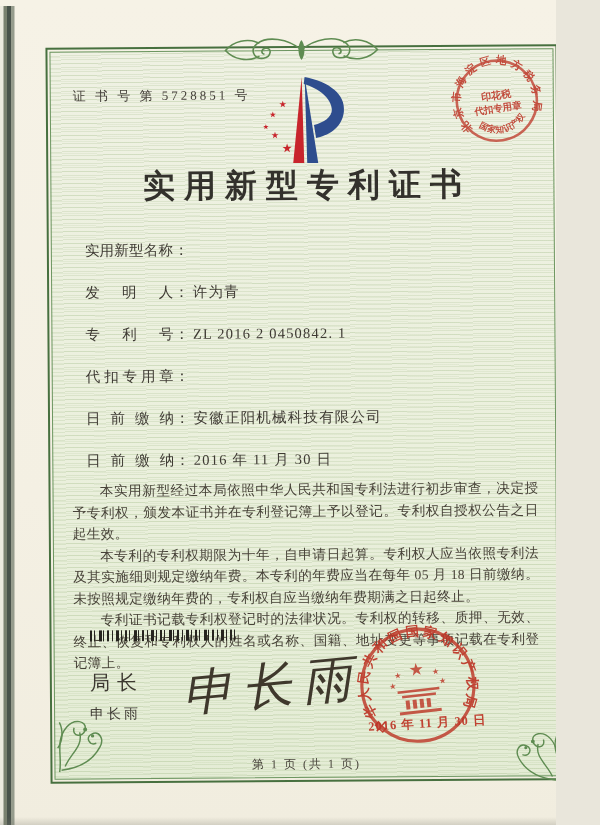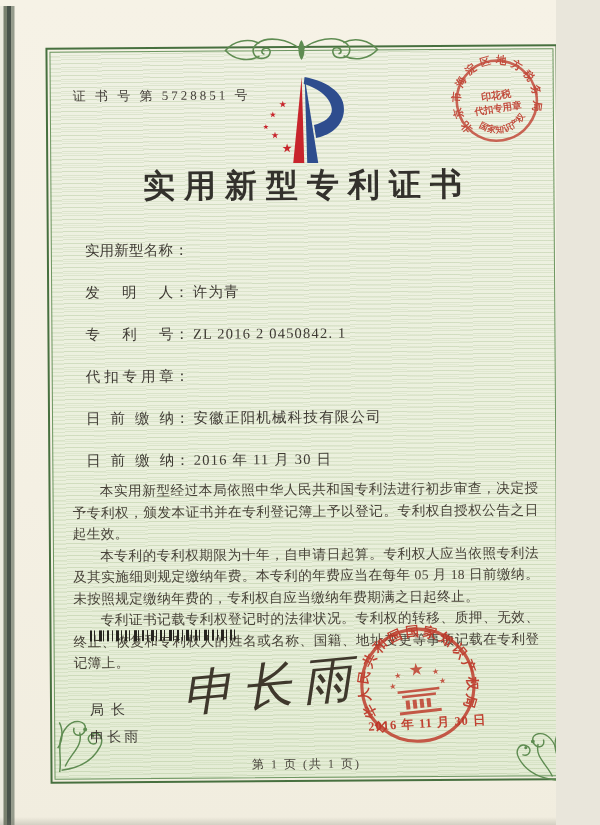--- a/index.html
+++ b/index.html
@@ -70,21 +70,21 @@
       #26241f 0 2px, rgba(0,0,0,0) 2px 4px,
       #26241f 4px 5px, rgba(0,0,0,0) 5px 9px,
       #26241f 9px 12px, rgba(0,0,0,0) 12px 13px,
       #26241f 13px 14px, rgba(0,0,0,0) 14px 17px,
       #26241f 17px 19px, rgba(0,0,0,0) 19px 22px,
       #26241f 22px 23px, rgba(0,0,0,0) 23px 26px,
       #26241f 26px 29px, rgba(0,0,0,0) 29px 31px,
       #26241f 31px 32px, rgba(0,0,0,0) 32px 35px);
   }
   .officer { position:absolute; left:40px; top:622px; color:#3d3932; }
-  .officer-title { font-size:14px; letter-spacing:7px;margin-top:32px; }
+  .officer-title { font-size:20px; letter-spacing:7px; }
   .officer-name { font-size:14px; letter-spacing:3px; margin-top:9px; }
   .signature-svg { position:absolute; left:128px; top:598px; width:200px; height:82px; }
   .footer {
     position:absolute; left:0; top:710px; width:100%;
     text-align:center; font-size:12px; letter-spacing:2px; color:#4a463e;
   }
   .seal-tax { position:absolute; left:404px; top:9px; width:94px; height:94px; opacity:.88; }
   .seal-cnipa { position:absolute; left:304px; top:576px; width:128px; height:128px; opacity:.92; }
   .seal-date {
     position:absolute; left:318px; top:670px;

